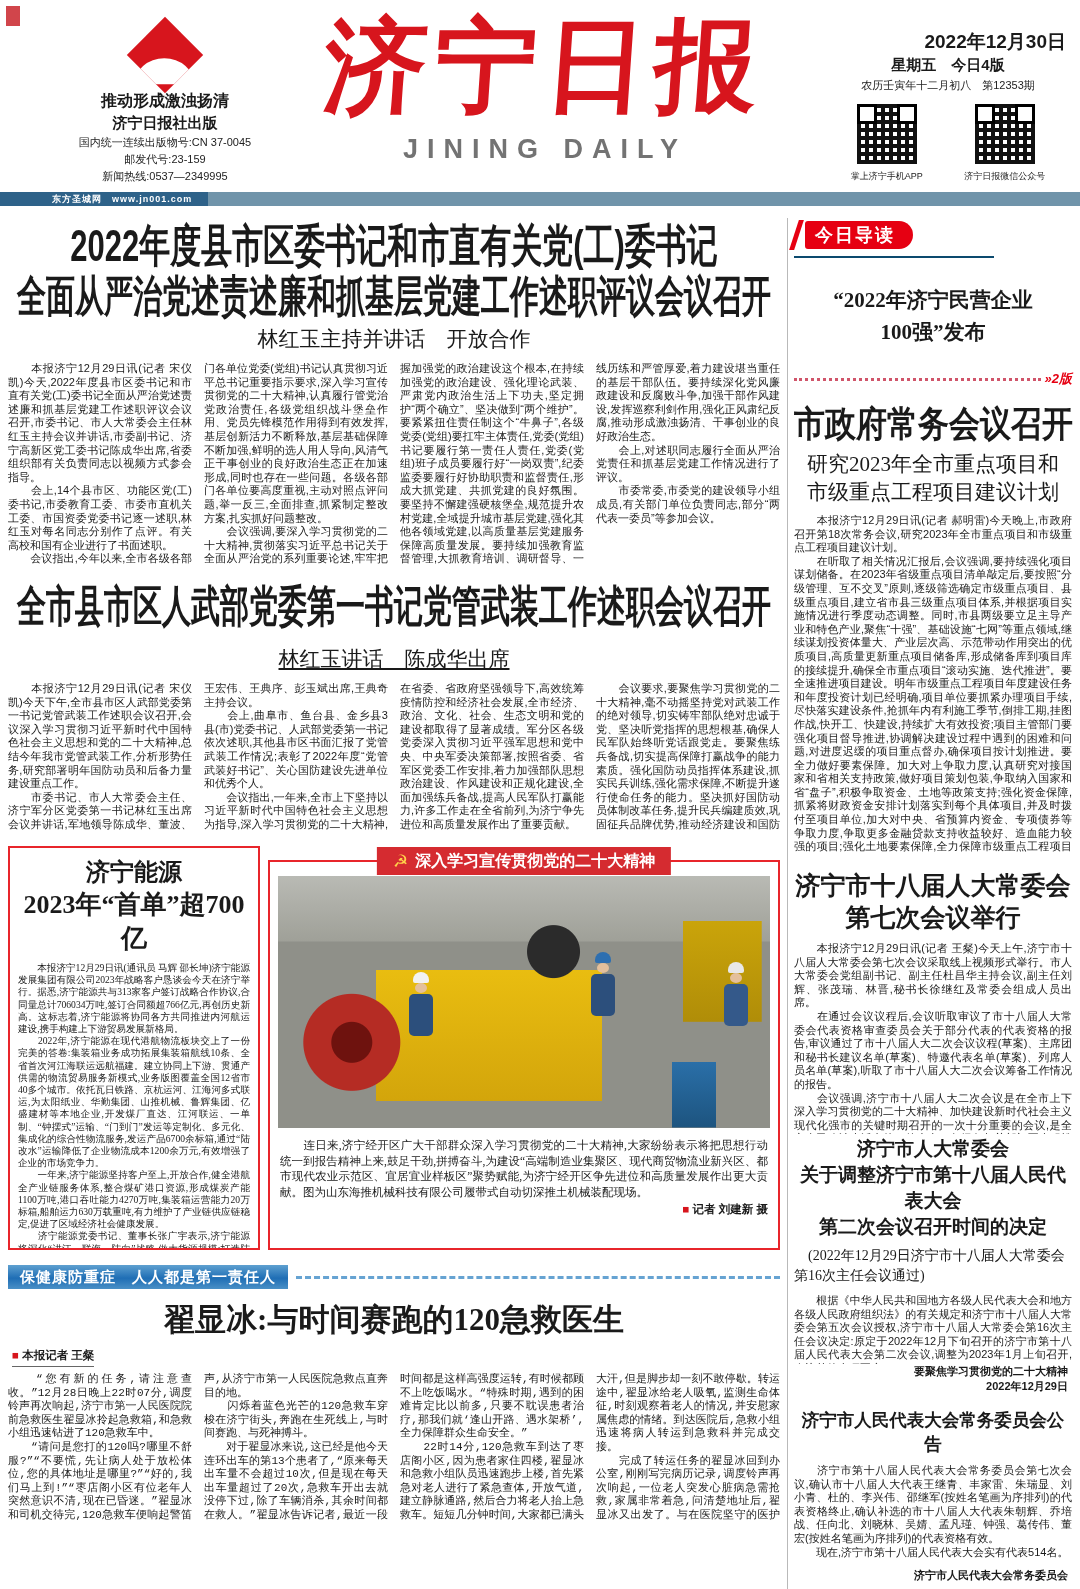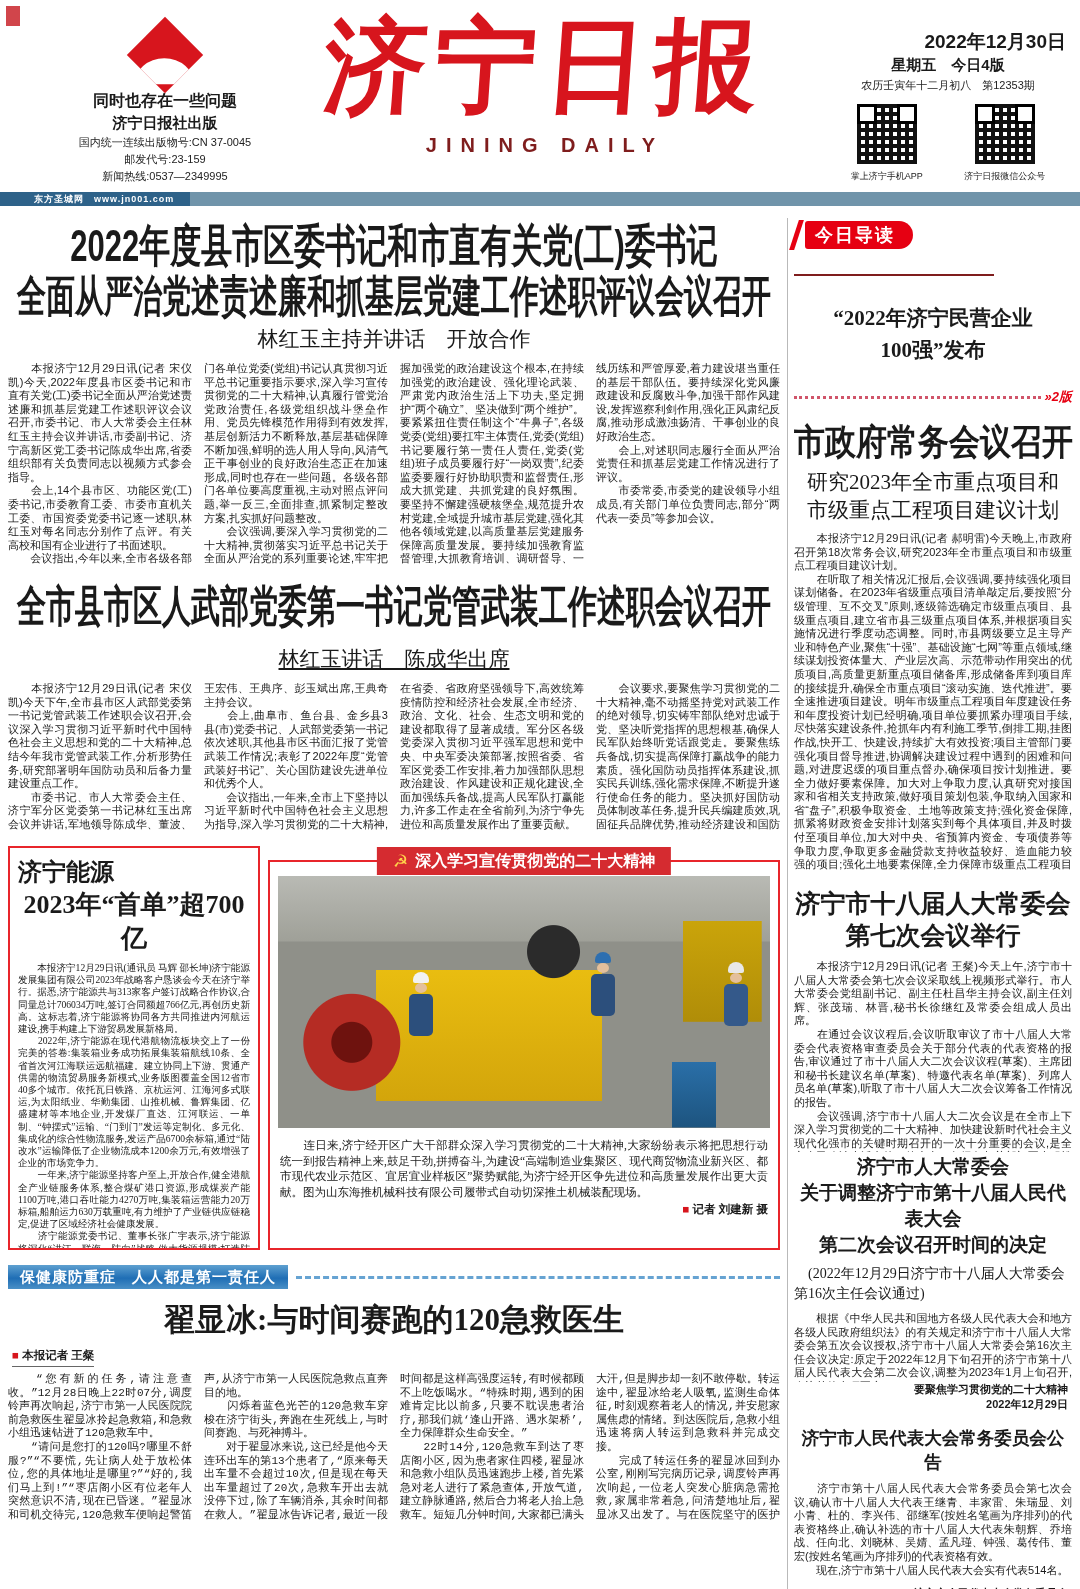--- a/index.html
+++ b/index.html
@@ -12,55 +12,55 @@
   .masthead{position:relative;height:206px;}
   .corner-mark{position:absolute;left:6px;top:6px;width:14px;height:20px;background:#c9252b;opacity:.85;}
   .mast-left{position:absolute;left:40px;top:28px;width:250px;text-align:center;}
   .logo{width:54px;height:54px;margin:0 auto 8px;background:#d7151d;transform:rotate(45deg);position:relative;overflow:hidden;}
   .logo:after{content:"";position:absolute;left:8px;top:26px;width:60px;height:26px;background:#fff;border-radius:50% 50% 0 0/100% 100% 0 0;transform:rotate(-45deg);}
   .org-line{font-weight:bold;font-size:16px;line-height:22px;}
   .pub-line{font-size:11px;line-height:17px;color:#222;}
   .mast-center{position:absolute;left:310px;top:8px;width:470px;text-align:center;}
   .paper-title{font-family:"Liberation Serif","DejaVu Serif",serif;font-weight:bold;color:#d7151d;
     font-size:102px;line-height:118px;letter-spacing:8px;transform:skewX(-4deg);white-space:nowrap;}
-  .paper-title-en{margin-top:8px;font-size:20px;letter-spacing:9px;color:#7f1d1d;font-weight:bold;}
+  .paper-title-en{margin-top:8px;font-size:27px;letter-spacing:9px;color:#737373;font-weight:bold;}
   .mast-right{position:absolute;right:14px;top:30px;width:236px;text-align:center;}
   .date1{font-weight:bold;font-size:19px;line-height:24px;text-align:right;}
   .date2{font-weight:bold;font-size:15px;line-height:22px;}
   .date3{font-size:11px;line-height:18px;color:#222;}
   .qr-row{display:flex;justify-content:space-around;margin-top:10px;}
   .qr{width:60px;height:60px;margin:0 auto;background:
       repeating-linear-gradient(0deg,#111 0 4px,transparent 4px 8px),
       repeating-linear-gradient(90deg,#111 0 4px,#fff 4px 8px);
       outline:4px solid #fff;position:relative;}
   .qr:before,.qr:after{content:"";position:absolute;width:14px;height:14px;background:#fff;border:3px solid #000;}
   .qr:before{left:0;top:0;} .qr:after{right:0;top:0;}
   .qr-label{font-size:9px;margin-top:6px;color:#222;}
   .topbar{position:absolute;left:0;right:0;top:192px;height:14px;background:#7094aa;}
-  .topbar-site{position:absolute;left:0;top:0;height:14px;line-height:14px;padding:0 16px 0 34px;
+  .topbar-site{position:absolute;left:0;top:0;height:14px;line-height:14px;padding:0 16px 0 52px;
       background:#2e6289;color:#fff;font-size:9px;font-weight:bold;letter-spacing:1px;}
   
   .content{position:absolute;left:8px;right:8px;top:214px;bottom:0;display:flex;}
   .left-col{width:772px;flex:none;}
   .divider{width:0;border-left:1px solid #b9b9b9;margin:4px 6px 0 7px;}
   .right-col{flex:1;min-width:0;}
   
   .a1-h1,.a1-h2,.a2-h{text-align:center;font-weight:900;letter-spacing:0;}
   .cond{display:inline-block;transform:scaleY(1.45);transform-origin:top center;white-space:nowrap;}
   .a1-h1{font-size:31px;line-height:34px;height:50px;margin-top:8px;}
   .a1-h2{font-size:29px;line-height:33px;height:50px;}
   .a-sub{text-align:center;font-size:21px;line-height:26px;margin:4px 0 10px;font-family:"Liberation Serif","DejaVu Serif",serif;}
   .body4{column-count:4;column-gap:12px;font-size:11px;line-height:13.6px;overflow:hidden;}
   .a1-body{height:208px;}
   .a2-h{font-size:29px;line-height:33px;height:50px;margin-top:12px;}
   .a2-body{height:152px;}
   
   .bottom-row{display:flex;margin-top:12px;height:404px;}
   .energy-box{width:252px;flex:none;border:2px solid #e8252b;padding:4px 8px;box-sizing:border-box;overflow:hidden;}
-  .energy-t1{font-weight:bold;font-size:24px;line-height:32px;margin-top:4px;}
+  .energy-t1{text-align:center;font-weight:bold;font-size:24px;line-height:32px;margin-top:4px;}
   .energy-t2{text-align:center;font-weight:bold;font-size:26px;line-height:34px;margin-bottom:6px;}
   .energy-body{font-size:9.6px;line-height:12.2px;}
   .photo-box{flex:1;margin-left:8px;border:2px solid #e8252b;position:relative;margin-top:14px;box-sizing:border-box;height:390px;}
   .photo-banner{position:absolute;top:-15px;left:50%;transform:translateX(-50%);background:#d52b30;color:#fff;
      font-weight:bold;font-size:16px;line-height:20px;padding:4px 16px;white-space:nowrap;display:flex;align-items:center;gap:7px;}
   .emblem{color:#ffd24a;font-size:17px;line-height:17px;}
   .photo-img{margin:14px 8px 4px;height:252px;position:relative;overflow:hidden;
      background-color:#8f9089;
      background-image:
        radial-gradient(circle at 15% 66%, #6e120e 0 20px, transparent 21px),
@@ -83,21 +83,21 @@
   
   .health-row{display:flex;align-items:center;margin-top:14px;height:26px;}
   .health-label{background:linear-gradient(180deg,#5ea0d0 0,#1f6eb5 55%,#4a90c6 100%);color:#fff;font-weight:bold;
      font-size:15px;line-height:24px;padding:0 12px;letter-spacing:1px;}
   .health-dashes{flex:1;border-top:3px dashed #66a3d2;margin-left:8px;}
   
   .a3-h{text-align:center;font-weight:bold;font-size:31px;line-height:40px;margin-top:10px;}
   .a3-byline{margin:8px 0 6px 4px;font-size:11.5px;font-weight:bold;border-bottom:1px solid #666;display:inline-block;padding-bottom:3px;}
   .a3-body{height:158px;font-family:Liberation Mono, monospace;}
   
-  .daodu-wrap{margin-top:6px;position:relative;padding-bottom:20px;border-bottom:2px solid #7f1d1d;width:200px;text-decoration:underline;}
+  .daodu-wrap{margin-top:6px;position:relative;padding-bottom:2px;border-bottom:2px solid #0c4a6e;width:200px;text-decoration:underline;}
   .daodu-badge{display:inline-flex;align-items:center;gap:6px;}
   .daodu-slash{width:5px;height:30px;background:#e60012;transform:skewX(-18deg);}
   .daodu-pill{background:#e60012;color:#fff;font-weight:900;font-size:18px;line-height:22px;padding:3px 18px 3px 10px;
      border-radius:3px 14px 14px 3px;letter-spacing:2px;}
   .teaser{margin-top:26px;text-align:center;font-weight:bold;font-size:21px;line-height:32px;}
   .dots-row{display:flex;align-items:center;margin-top:22px;}
   .dots{flex:1;border-top:3px dotted #d0556a;}
   .page-ref{color:#e60012;font-weight:bold;font-size:13px;margin-left:4px;font-style:italic;}
   .gov-h{margin-top:16px;text-align:center;font-weight:900;font-size:31px;line-height:36px;height:42px;}
   .gov-sub{text-align:center;font-size:21px;line-height:28px;margin-top:4px;}
@@ -112,21 +112,21 @@
   .ann-h{margin-top:14px;text-align:center;font-weight:900;font-size:17.5px;line-height:24px;}
   .ann-body{height:104px;}
 </style>
 </head>
 <body>
 
 <div class="masthead">
   <div class="corner-mark"></div>
   <div class="mast-left">
     <div class="logo"></div>
-    <div class="org-line">同时也存在一些问题</div>
+    <div class="org-line">推动形成激浊扬清</div>
     <div class="org-line" style="font-size:15px;">济宁日报社出版</div>
     <div class="pub-line">国内统一连续出版物号:CN 37-0045</div>
     <div class="pub-line">邮发代号:23-159</div>
     <div class="pub-line">新闻热线:0537—2349995</div>
   </div>
   <div class="mast-center">
     <div class="paper-title">济宁日报</div>
     <div class="paper-title-en">JINING DAILY</div>
   </div>
   <div class="mast-right">

